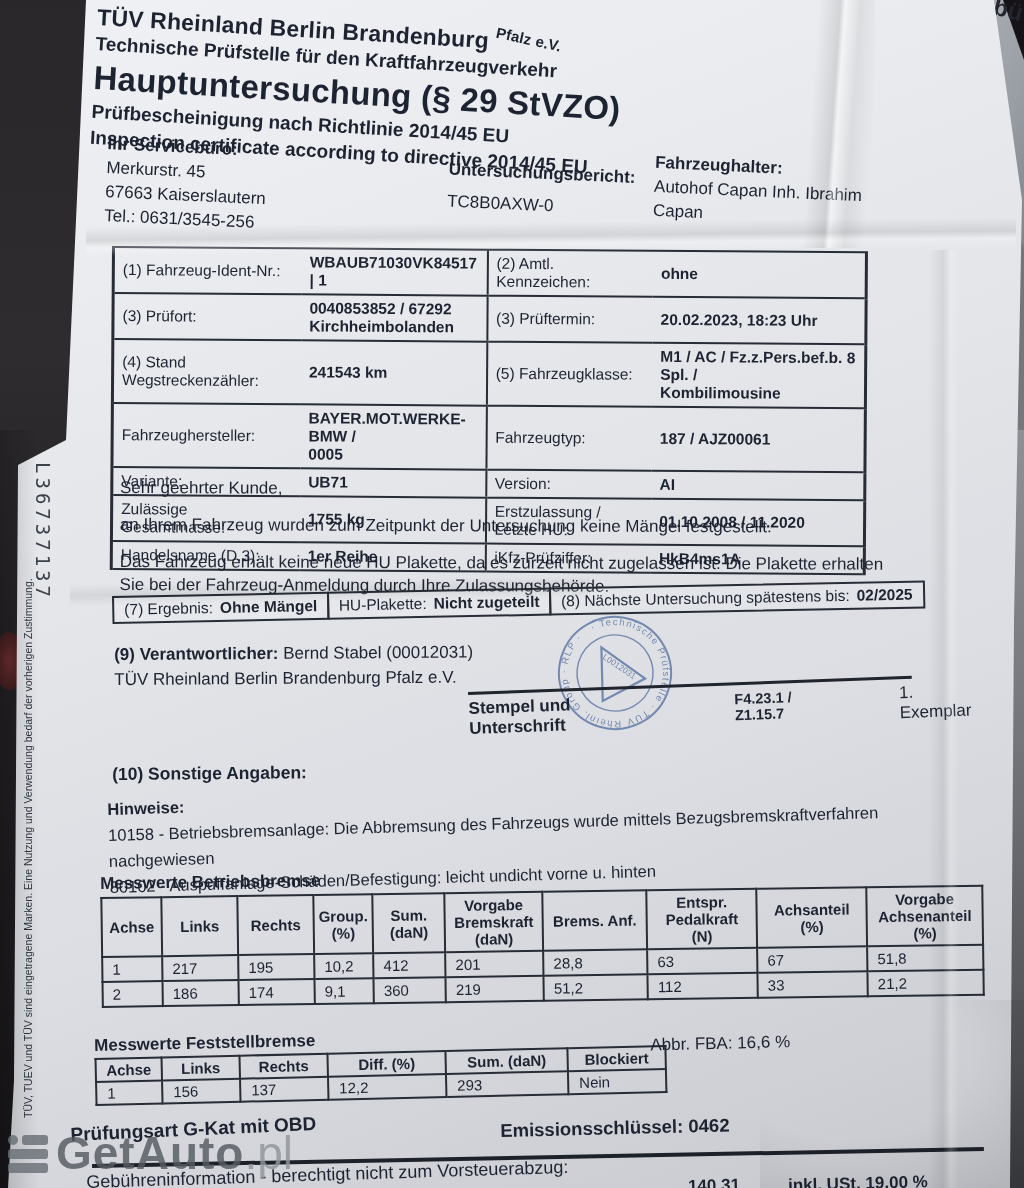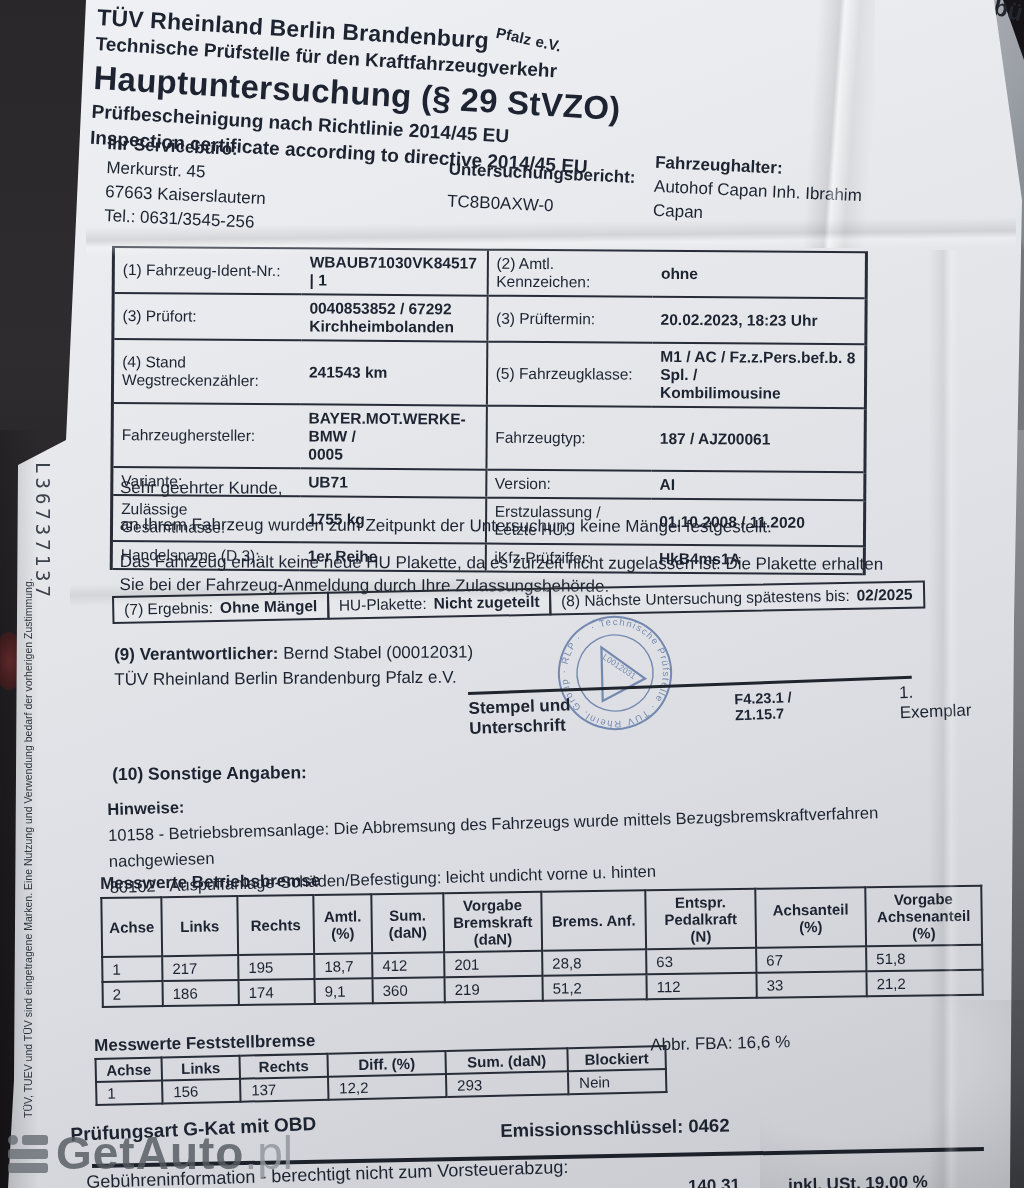--- a/index.html
+++ b/index.html
@@ -287,21 +287,21 @@
   </div>
 
   <div class="abs c" id="sb">
     <div class="t">Messwerte Betriebsbremse</div>
     <table>
       <thead>
         <tr>
           <th class="w0">Achse</th>
           <th class="w1">Links</th>
           <th class="w2">Rechts</th>
-          <th class="w3">Amtl.
+          <th class="w3">Group.
 (%)</th>
           <th class="w4">Sum.
 (daN)</th>
           <th class="w5">Vorgabe
 Bremskraft
 (daN)</th>
           <th class="w6">Brems. Anf.</th>
           <th class="w7">Entspr.
 Pedalkraft
 (N)</th>
@@ -310,21 +310,21 @@
           <th class="w9">Vorgabe
 Achsenanteil
 (%)</th>
         </tr>
       </thead>
       <tbody>
         <tr>
           <td>1</td>
           <td>217</td>
           <td>195</td>
-          <td>18,7</td>
+          <td>10,2</td>
           <td>412</td>
           <td>201</td>
           <td>28,8</td>
           <td>63</td>
           <td>67</td>
           <td>51,8</td>
         </tr>
         <tr>
           <td>2</td>
           <td>186</td>

